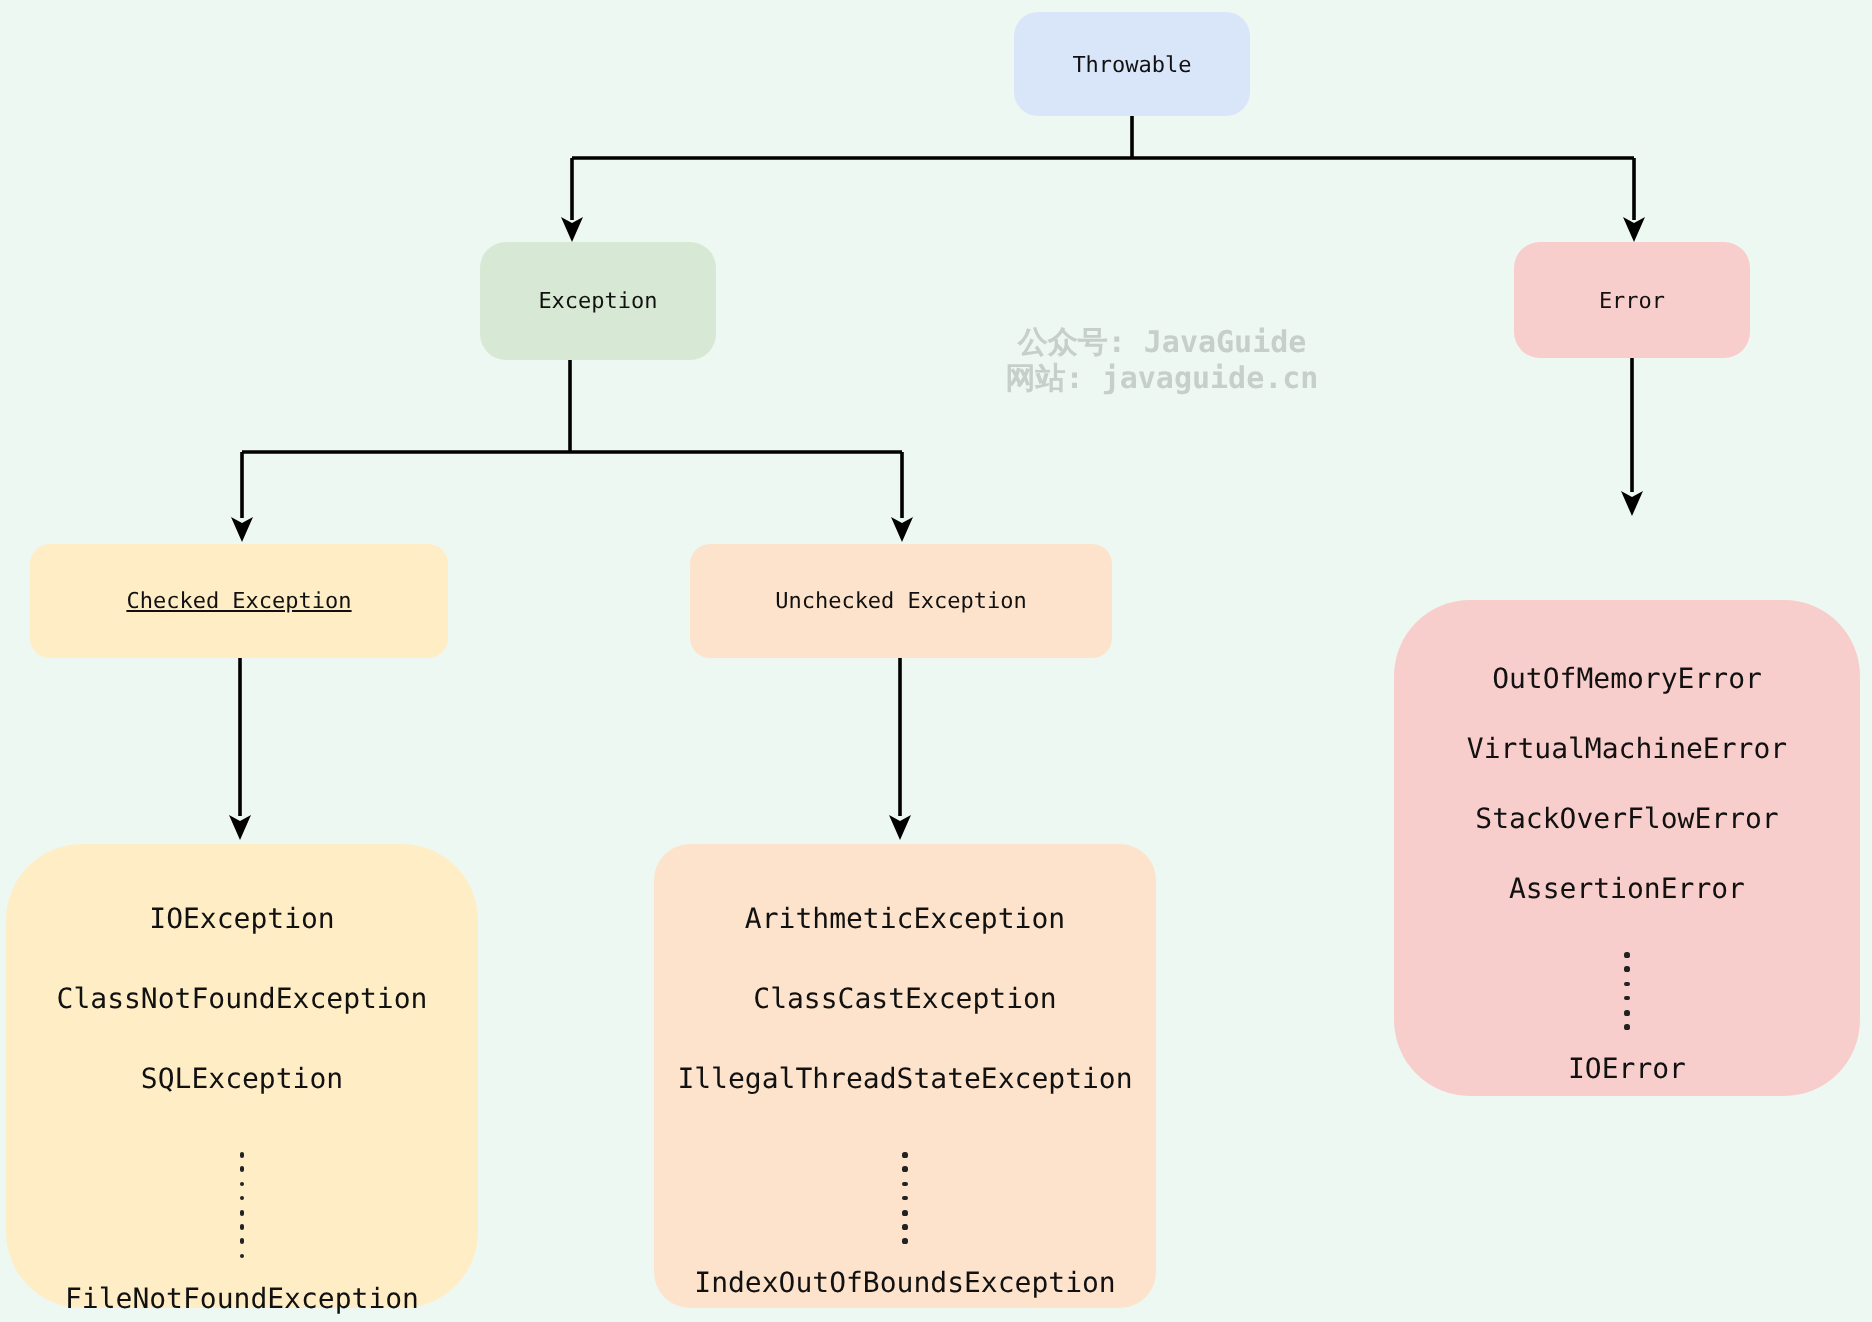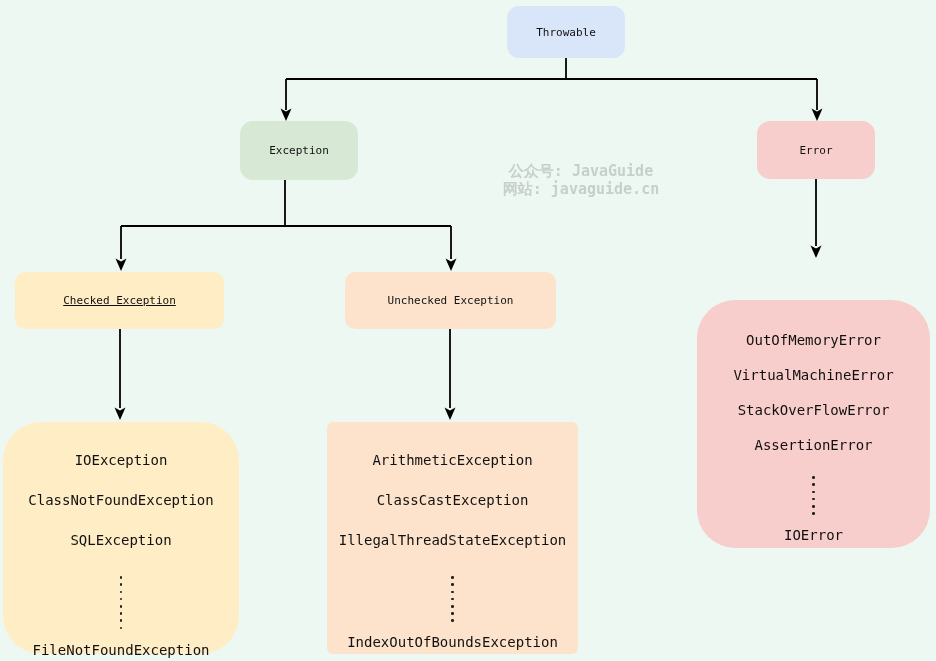--- a/index.html
+++ b/index.html
@@ -36,21 +36,21 @@
   .node-error{left:757px;top:121px;width:118px;height:58px;border-radius:13px;background:var(--error-fill);}
   .node-checked{left:15px;top:272px;width:209px;height:57px;border-radius:10px;background:var(--checked-fill);text-decoration:underline;}
   .node-unchecked{left:345px;top:272px;width:211px;height:57px;border-radius:10px;background:var(--unchecked-fill);}
 
   .leaf{
     position:absolute;display:flex;flex-direction:column;align-items:center;
     color:var(--text);font-size:14px;box-sizing:border-box;
   }
   .leaf .row{height:20px;line-height:20px;white-space:nowrap;}
   .leaf-checked{left:3px;top:422px;width:236px;height:232px;border-radius:38px;background:var(--checked-fill);padding-top:28px;}
-  .leaf-unchecked{left:327px;top:422px;width:251px;height:232px;border-radius:6px;background:var(--unchecked-fill);padding-top:28px;}
+  .leaf-unchecked{left:327px;top:422px;width:251px;height:232px;border-radius:18px;background:var(--unchecked-fill);padding-top:28px;}
   .leaf-checked .row,.leaf-unchecked .row{margin-bottom:20px;}
   .leaf-error{left:697px;top:260px;width:233px;height:248px;border-radius:38px;background:var(--error-fill);padding-top:30px;margin-top:40px;}
   .leaf-error .row{margin-bottom:15px;}
 
   .vdots{display:flex;flex-direction:column;align-items:center;margin:4px 0 8px;}
   .vdots .dot{width:2.6px;height:2.6px;border-radius:50%;background:#222;margin:2.3px 0;}
 
   .watermark{
     position:absolute;left:461px;top:162px;width:240px;
     text-align:center;color:var(--watermark-text);

